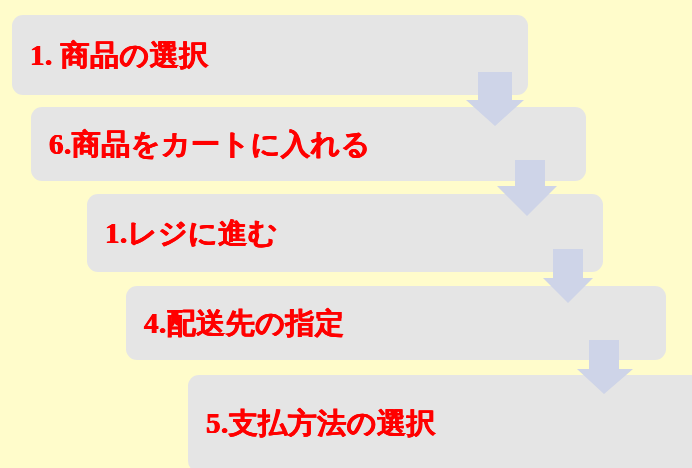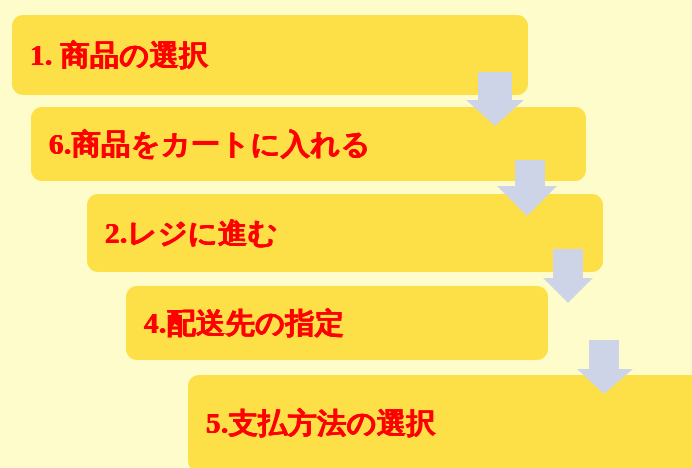--- a/index.html
+++ b/index.html
@@ -12,21 +12,21 @@
   #canvas {
     position: relative;
     width: 692px;
     height: 468px;
     overflow: hidden;
     background: #fffccb;
   }
   .step-box {
     position: absolute;
     box-sizing: border-box;
-    background: #fde047;
+    background: #e5e5e5;
     border-radius: 11px;
     display: flex;
     align-items: center;
     z-index: 2;
   }
   .step-label {
     color: #ff0000;
     font-family: "Liberation Serif", serif;
     font-weight: bold;
     font-size: 29px;
@@ -51,24 +51,24 @@
 
   <div class="step-box" style="left:12px; top:15px; width:516px; height:80px;">
     <span class="step-label">1. 商品の選択</span>
   </div>
 
   <div class="step-box" style="left:31px; top:107px; width:555px; height:74px;">
     <span class="step-label">6.商品をカートに入れる</span>
   </div>
 
   <div class="step-box" style="left:87px; top:194px; width:516px; height:78px;">
-    <span class="step-label">2.レジに進む</span>
+    <span class="step-label">1.レジに進む</span>
   </div>
 
-  <div class="step-box" style="left:126px; top:286px; width:422px; height:74px;">
+  <div class="step-box" style="left:126px; top:286px; width:540px; height:74px;">
     <span class="step-label">4.配送先の指定</span>
   </div>
 
   <div class="step-box" style="left:162px; top:375px; width:515px; height:97px;margin-left:26px;">
     <span class="step-label">5.支払方法の選択</span>
   </div>
 
   <div class="arrow" style="left:466px; top:72px; width:58px; height:54px;">
     <svg width="58" height="54" viewBox="0 0 58 54" aria-hidden="true">
       <polygon points="12,0 46,0 46,28 58,28 29,54 0,28 12,28" fill="#ced4e8"></polygon>

